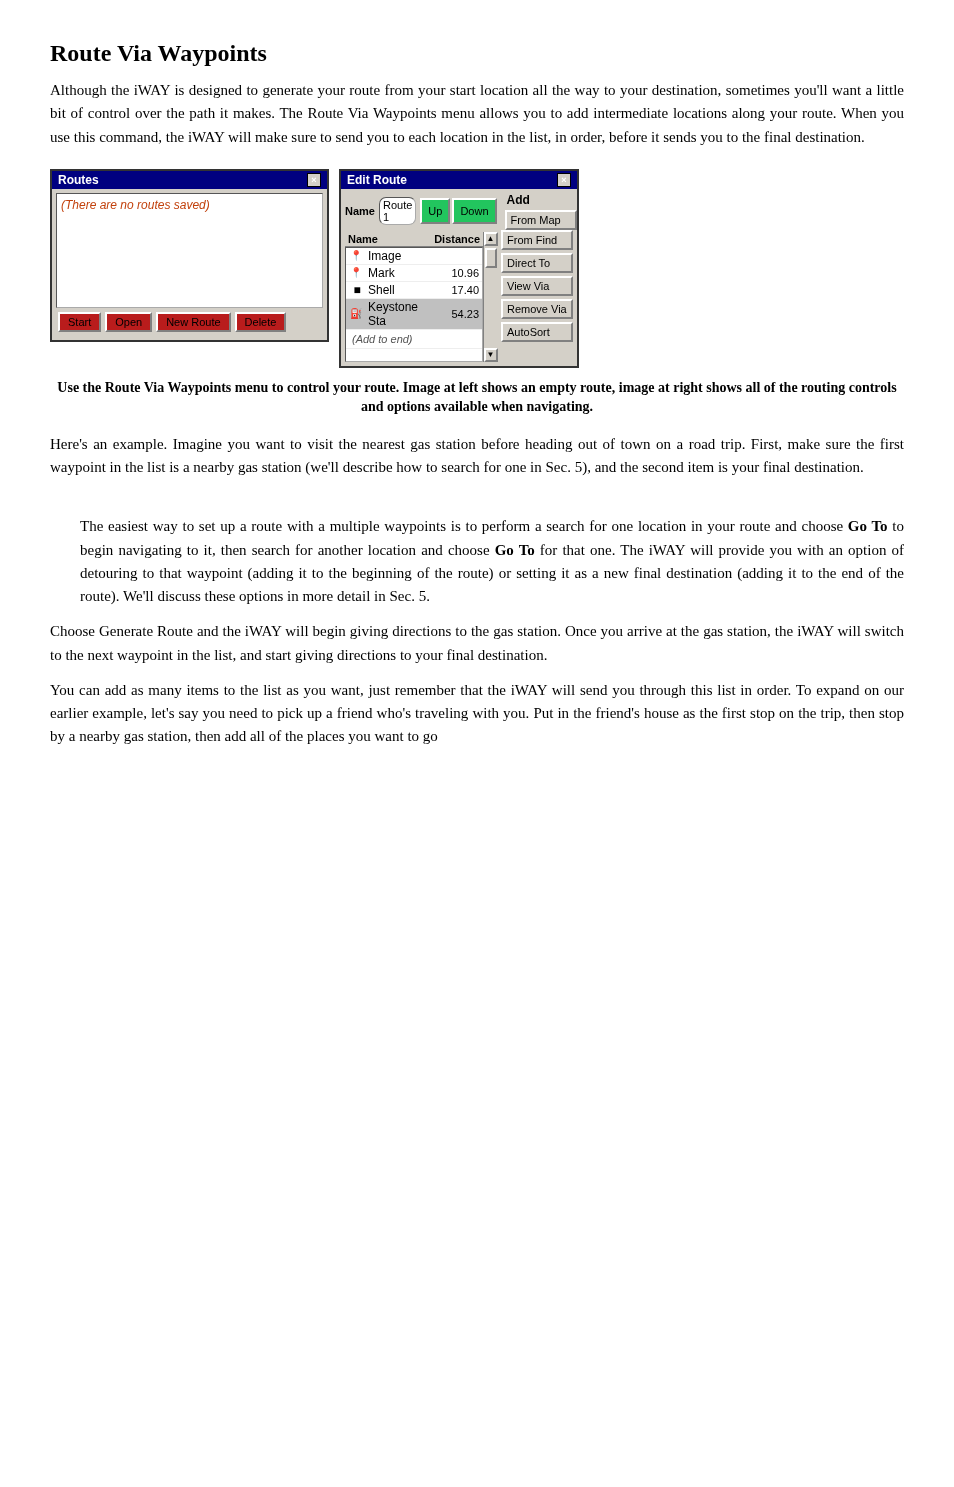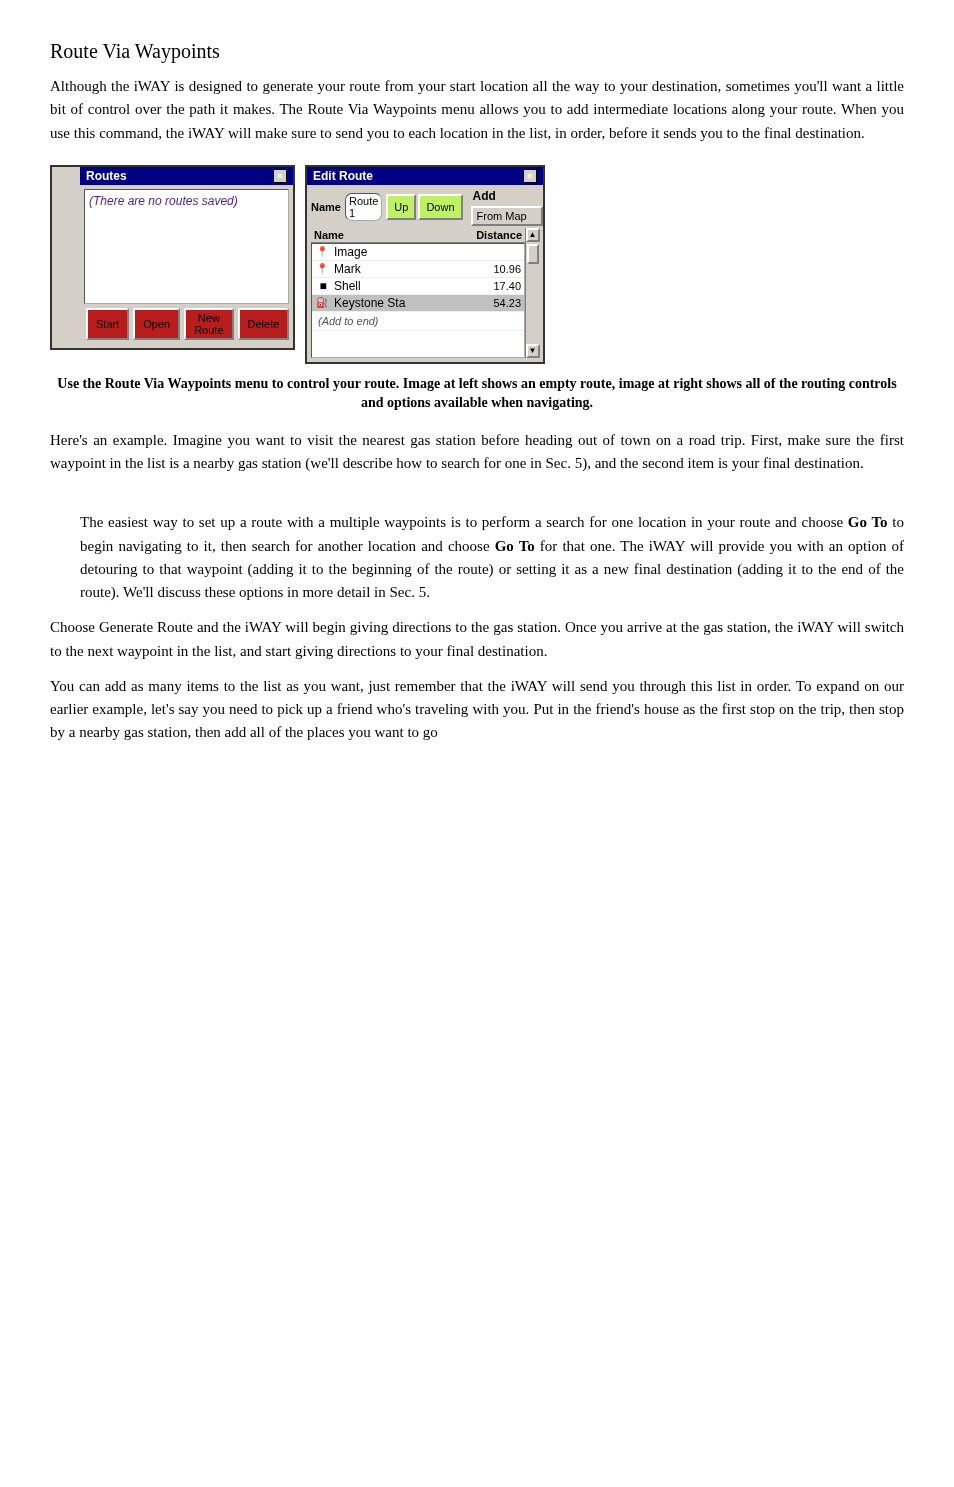--- a/index.html
+++ b/index.html
@@ -5,22 +5,22 @@
     * { box-sizing: border-box; margin: 0; padding: 0; }
     body {
       background: #ffffff;
       font-family: Georgia, 'Times New Roman', serif;
       font-size: 15px;
       color: #000000;
       padding: 40px 50px;
       max-width: 954px;
     }
     h1 {
-      font-size: 20px;
-      font-weight: normal;
+      font-size: 24px;
+      font-weight: bold;
       margin-bottom: 12px;
     }
     p {
       text-align: justify;
       line-height: 1.55;
       margin-bottom: 12px;
     }
     .images-row {
       display: flex;
       gap: 10px;
@@ -50,34 +50,33 @@
       width: 14px;
       height: 14px;
       font-size: 9px;
       display: flex;
       align-items: center;
       justify-content: center;
       cursor: pointer;
       font-weight: bold;
     }
     .routes-dialog {
-      width: 245px;
-      padding-left: 28px;
+      width: 279px;
     }
     .routes-body {
       padding: 4px;
     }
     .routes-list {
       background: white;
       border: 1px inset #aaa;
       height: 115px;
       padding: 4px;
       font-style: italic;
       font-size: 12px;
-      color: #4c1d95;
+      color: #c2410c;
       display: flex;
       align-items: flex-start;
     }
     .routes-buttons {
       display: flex;
       gap: 4px;
       padding: 4px 2px;
     }
     .dlg-btn {
       background: #b91c1c;
@@ -111,21 +110,21 @@
       background: white;
       border: 1px inset #aaa;
       padding: 1px 3px;
       font-size: 11px;
     }
     .er-updown {
       display: flex;
       gap: 2px;
     }
     .er-btn-small {
-      background: #bef264;
+      background: #22c55e;
       border: 2px solid;
       border-color: #ffffff #808080 #808080 #ffffff;
       padding: 5px 6px;
       font-size: 11px;
       cursor: pointer;
     }
     .er-right-btns {
       display: flex;
       flex-direction: column;
       gap: 3px;
@@ -325,20 +324,27 @@
             </div>
           </div>
         </div>
 
         <div class="er-scrollbar">
           <div class="scroll-arrow">▲</div>
           <div class="scroll-thumb"></div>
           <div class="scroll-arrow" style="margin-top:auto;">▼</div>
         </div>
 
+        <div class="er-right-btns" style="margin-top:-2px;">
+          <button class="er-right-btn">From Find</button>
+          <button class="er-right-btn">Direct To</button>
+          <button class="er-right-btn">View Via</button>
+          <button class="er-right-btn">Remove Via</button>
+          <button class="er-right-btn">AutoSort</button>
+        </div>
       </div>
     </div>
   </div>
 </div>
 
 <p class="caption">Use the Route Via Waypoints menu to control your route. Image at left shows an empty route, image at right shows all of the routing controls and options available when navigating.</p>
 
 <p>Here's an example. Imagine you want to visit the nearest gas station before heading out of town on a road trip. First, make sure the first waypoint in the list is a nearby gas station (we'll describe how to search for one in Sec. 5), and the second item is your final destination.</p>
 
 <div>

